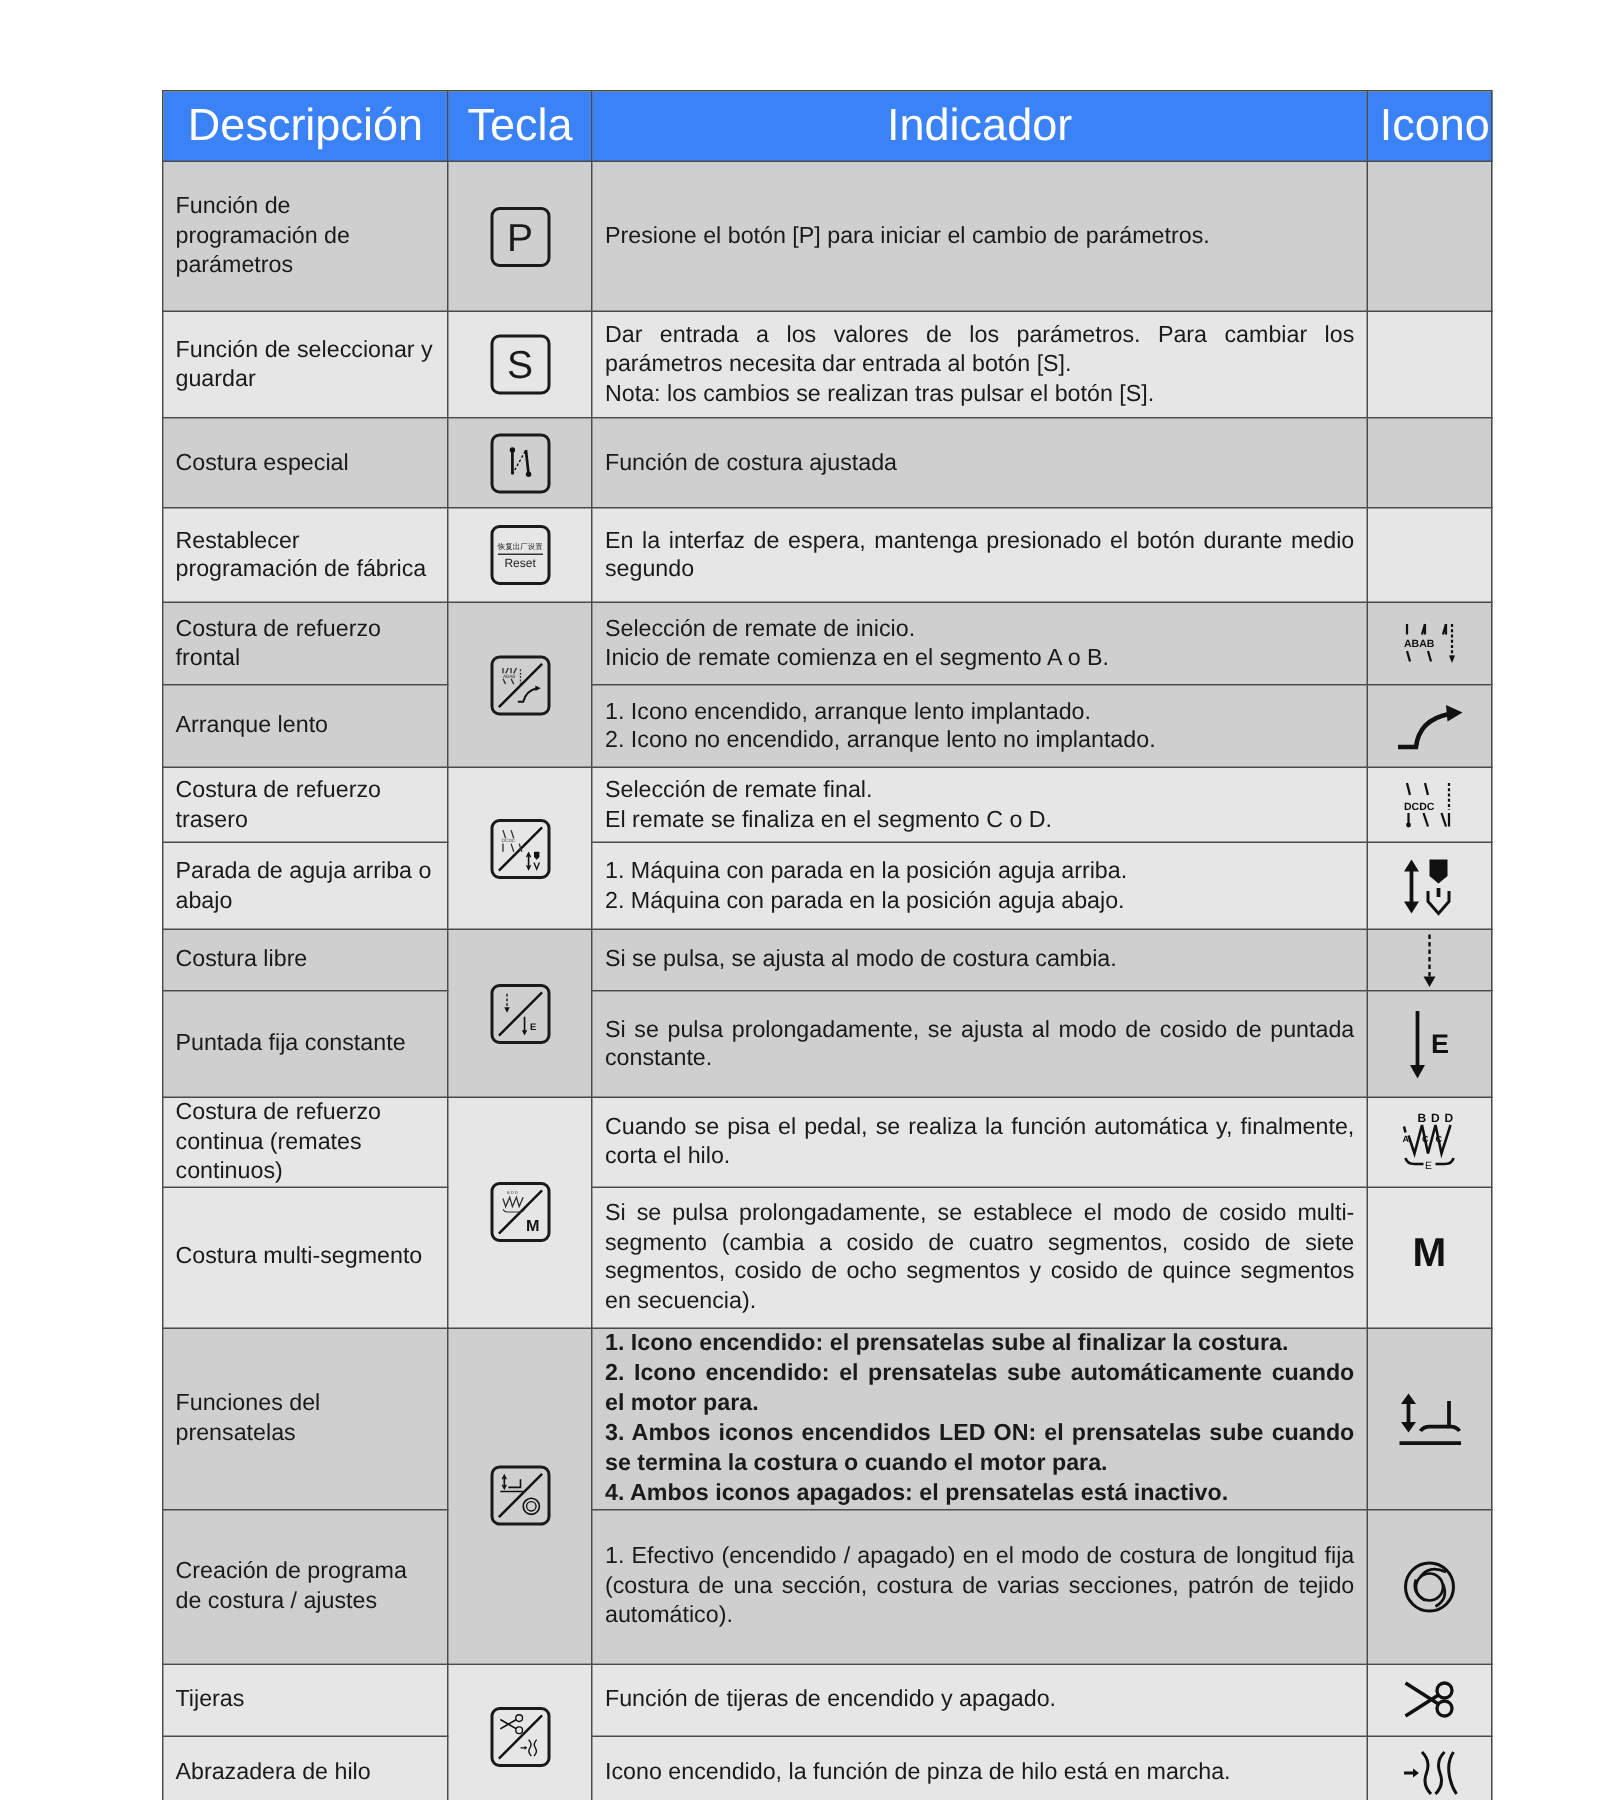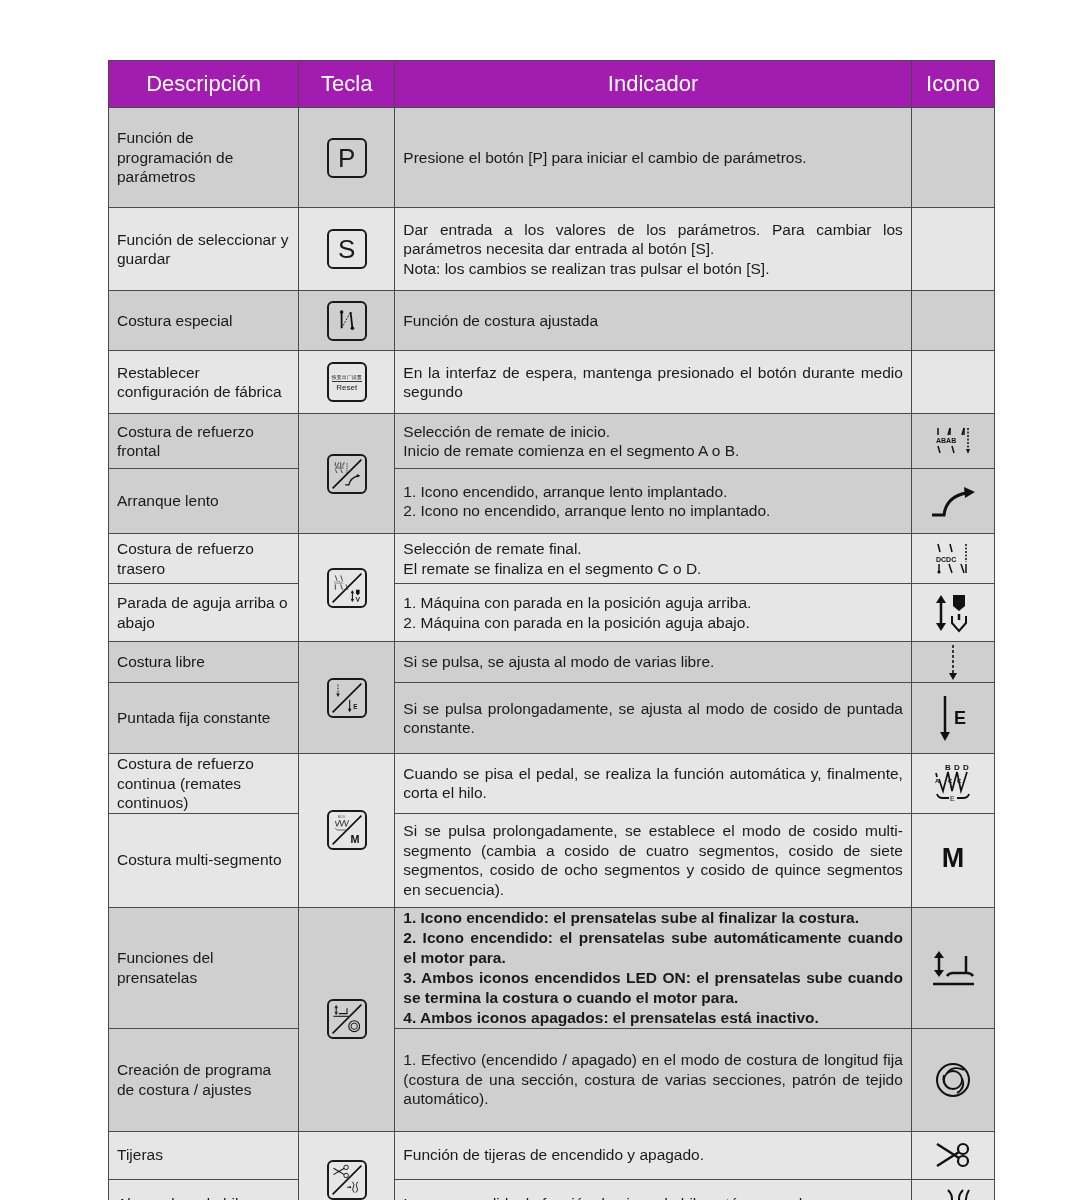--- a/index.html
+++ b/index.html
@@ -4,22 +4,22 @@
 <style>
   html, body { margin: 0; padding: 0; background: #ffffff; }
   body { width: 1068px; height: 1200px; position: relative; font-family: "Liberation Sans", sans-serif; color: #1a1a1a; }
   .tbl {
     position: absolute; left: 108px; top: 60px; width: 887px;
     border-collapse: collapse; table-layout: fixed;
     font-size: 15.5px; line-height: 19.5px;
   }
   .tbl td, .tbl th { border: 1.3px solid #4a4a4a; padding: 0 8px; vertical-align: middle; }
   .tbl th {
-    background: #a21caf; color: #ffffff; font-weight: normal;
-    font-size: 22px; height: 46px; text-align: center;
+    background: #3b82f6; color: #ffffff; font-weight: normal;
+    font-size: 30px; height: 46px; text-align: center;
   }
   .col-desc { width: 190px; }
   .col-key { width: 96px; }
   .col-ind { width: 516px; }
   .col-icon { width: 83px; }
   .g { background: #d0cfcf; }
   .l { background: #e6e6e6; }
   td.key, td.icon { text-align: center; padding: 0; }
   td.ind { text-align: justify; }
   .keybox {
@@ -56,21 +56,21 @@
 
     <tr class="g" style="height:100px">
       <td>Función de programación de parámetros</td>
       <td class="key">
         <span class="keybox letter">P</span>
       </td>
       <td class="ind pre">Presione el botón [P] para iniciar el cambio de parámetros.</td>
       <td class="icon"></td>
     </tr>
 
-    <tr class="l" style="height:83px">
+    <tr class="l" style="height:71px">
       <td>Función de seleccionar y guardar</td>
       <td class="key">
         <span class="keybox letter">S</span>
       </td>
       <td class="ind pre">Dar entrada a los valores de los parámetros. Para cambiar los parámetros necesita dar entrada al botón [S].
 Nota: los cambios se realizan tras pulsar el botón [S].</td>
       <td class="icon"></td>
     </tr>
 
     <tr class="g" style="height:60px">
@@ -84,21 +84,21 @@
               <line x1="24" y1="10" x2="26" y2="28" stroke="#111" stroke-width="2"></line>
               <circle cx="26" cy="28" r="2" fill="#111"></circle>
             </svg>
         </span>
       </td>
       <td class="ind pre">Función de costura ajustada</td>
       <td class="icon"></td>
     </tr>
 
     <tr class="l" style="height:63px">
-      <td>Restablecer configuración de fábrica</td>
+      <td>Restablecer programación de fábrica</td>
       <td class="key">
         <span class="keybox">
           <span class="reset-top">恢复出厂设置</span>
           <span class="reset-bot">Reset</span>
         </span>
       </td>
       <td class="ind pre">En la interfaz de espera, mantenga presionado el botón durante medio segundo</td>
       <td class="icon"></td>
     </tr>
 
@@ -129,21 +129,21 @@
             <path d="M15 2 L15 9"></path>
               <path d="M29 2 L29 9"></path>
             <path d="M33 2 L33 24" stroke-dasharray="2,1.5"></path>
           </g>
           <path d="M31 23 L33 28 L35 23 Z" fill="#111"></path>
           <text x="1" y="17" font-size="7" font-weight="bold" font-family="Liberation Sans, sans-serif" fill="#111">ABAB</text>
         </svg>
       </td>
     </tr>
 
-    <tr class="g" style="height:65px">
+    <tr class="g" style="height:55px">
       <td>Arranque lento</td>
       <td class="ind pre">1. Icono encendido, arranque lento implantado.
 2. Icono no encendido, arranque lento no implantado.</td>
       <td class="icon">
         <svg width="50" height="40" viewBox="0 0 50 40">
           <path d="M4 34 L16 34 Q18 16 38 12" stroke="#111" stroke-width="3" fill="none"></path>
           <path d="M36 6 L47 11 L37 17 Z" fill="#111"></path>
         </svg>
       </td>
     </tr>
@@ -205,21 +205,21 @@
           <svg viewBox="0 0 40 40">
               <line x1="4" y1="36" x2="36" y2="4" stroke="#111" stroke-width="1.8"></line>
             <path d="M10 5 L10 16" stroke="#111" stroke-width="1" stroke-dasharray="2,1.5"></path>
               <path d="M8 15 L10 19 L12 15 Z" fill="#111"></path>
             <path d="M23 22 L23 34" stroke="#111" stroke-width="1.2"></path>
               <path d="M21 32 L23 36 L25 32 Z" fill="#111"></path>
             <text x="27" y="32" font-size="7" font-weight="bold" font-family="Liberation Sans, sans-serif" fill="#111">E</text>
             </svg>
         </span>
       </td>
-      <td class="ind pre">Si se pulsa, se ajusta al modo de varias libre.</td>
+      <td class="ind pre">Si se pulsa, se ajusta al modo de costura cambia.</td>
       <td class="icon">
         <svg width="20" height="38" viewBox="0 0 20 38">
           <path d="M10 2 L10 31" stroke="#111" stroke-width="1.6" stroke-dasharray="3,2"></path>
           <path d="M6 30 L10 37 L14 30 Z" fill="#111"></path>
         </svg>
       </td>
     </tr>
 
     <tr class="g" style="height:71px">
       <td>Puntada fija constante</td>

